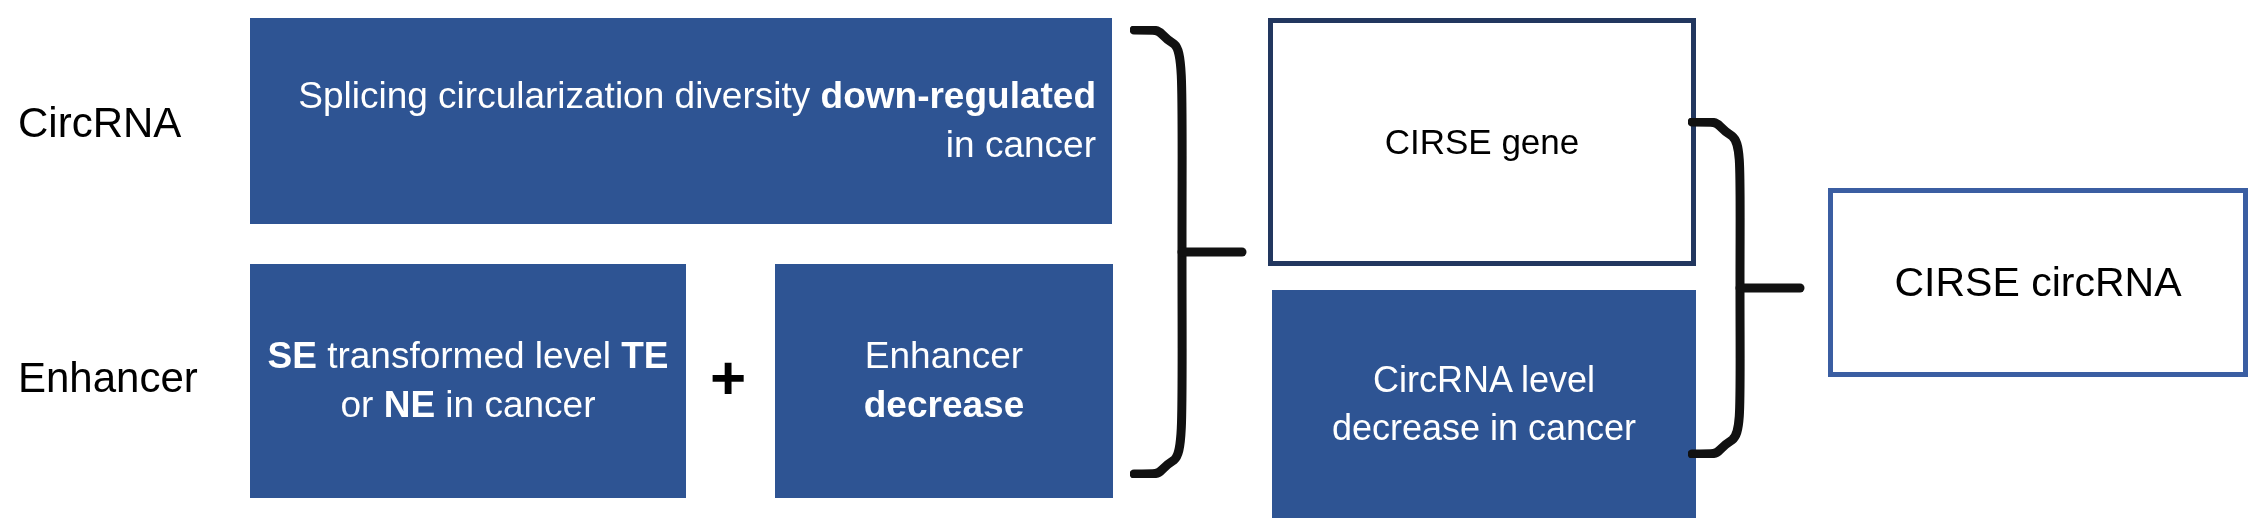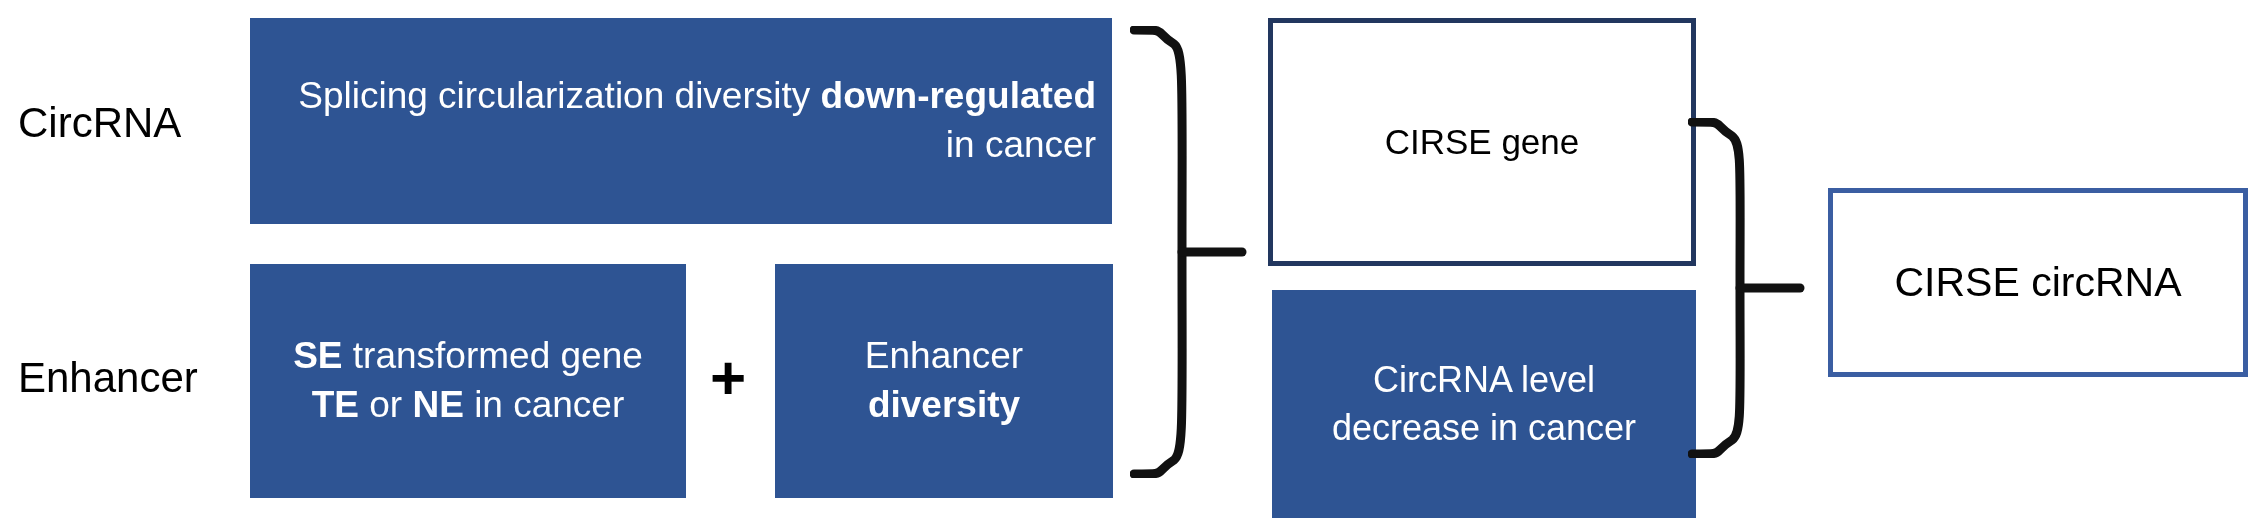--- a/index.html
+++ b/index.html
@@ -108,29 +108,29 @@
   <div class="row-label" id="label-enhancer">Enhancer</div>
 
   <div class="box box-filled" id="box-splicing">
     <span class="txt">
       <span>Splicing circularization diversity </span><b>down-regulated</b><span> in cancer</span>
     </span>
   </div>
 
   <div class="box box-filled" id="box-se">
     <span class="txt">
-      <b>SE</b><span> transformed gene </span><b>TE</b><span> or </span><b>NE</b><span> in cancer</span>
+      <b>SE</b><span> transformed level </span><b>TE</b><span> or </span><b>NE</b><span> in cancer</span>
     </span>
   </div>
 
   <div id="plus-sign">+</div>
 
   <div class="box box-filled" id="box-enh-short">
     <span class="txt">
-      <span>Enhancer</span><br><b>diversity</b>
+      <span>Enhancer</span><br><b>decrease</b>
     </span>
   </div>
 
   <svg class="brace" id="brace-left" viewBox="0 0 120 452">
     <path d="M 4 4 C 40 4, 22 4, 44 18 C 54 26, 52 60, 52 226
              C 52 392, 54 426, 44 434 C 22 448, 40 448, 4 448" fill="none" stroke="#111111" stroke-width="9" stroke-linecap="round" stroke-linejoin="round"></path>
     <path d="M 52 226 L 112 226" fill="none" stroke="#111111" stroke-width="9" stroke-linecap="round"></path>
   </svg>
 
   <div class="box box-outline box-outline-dark" id="box-cirse-gene">

